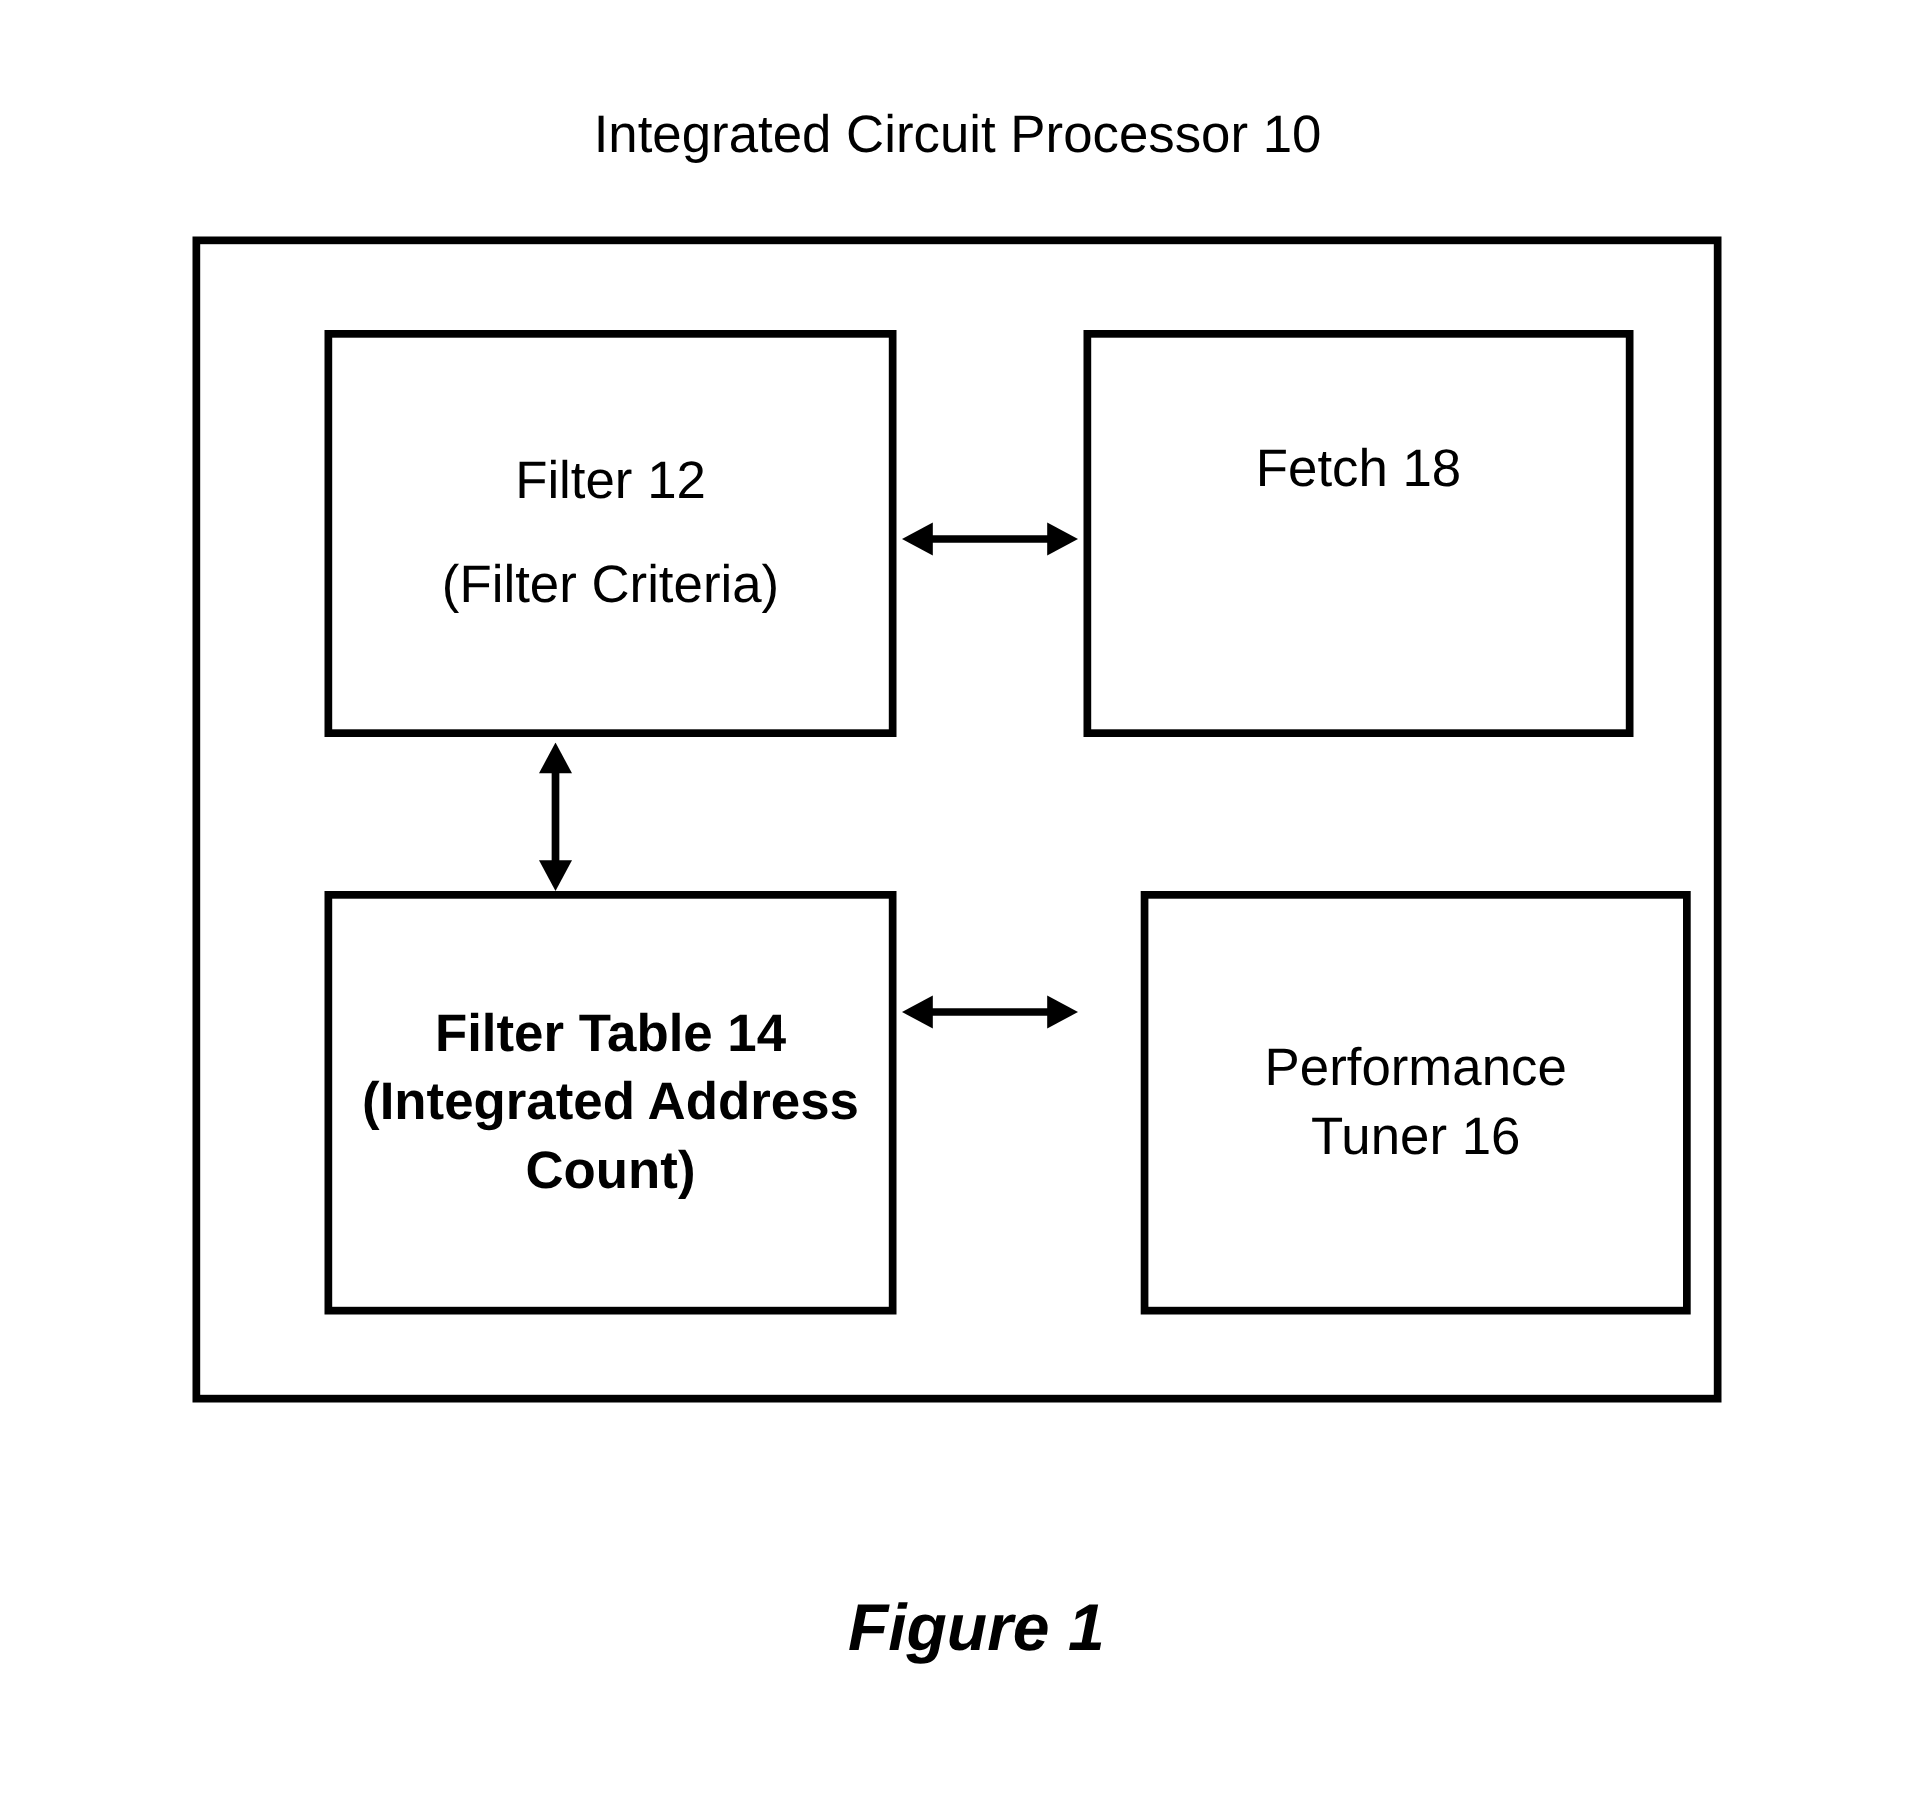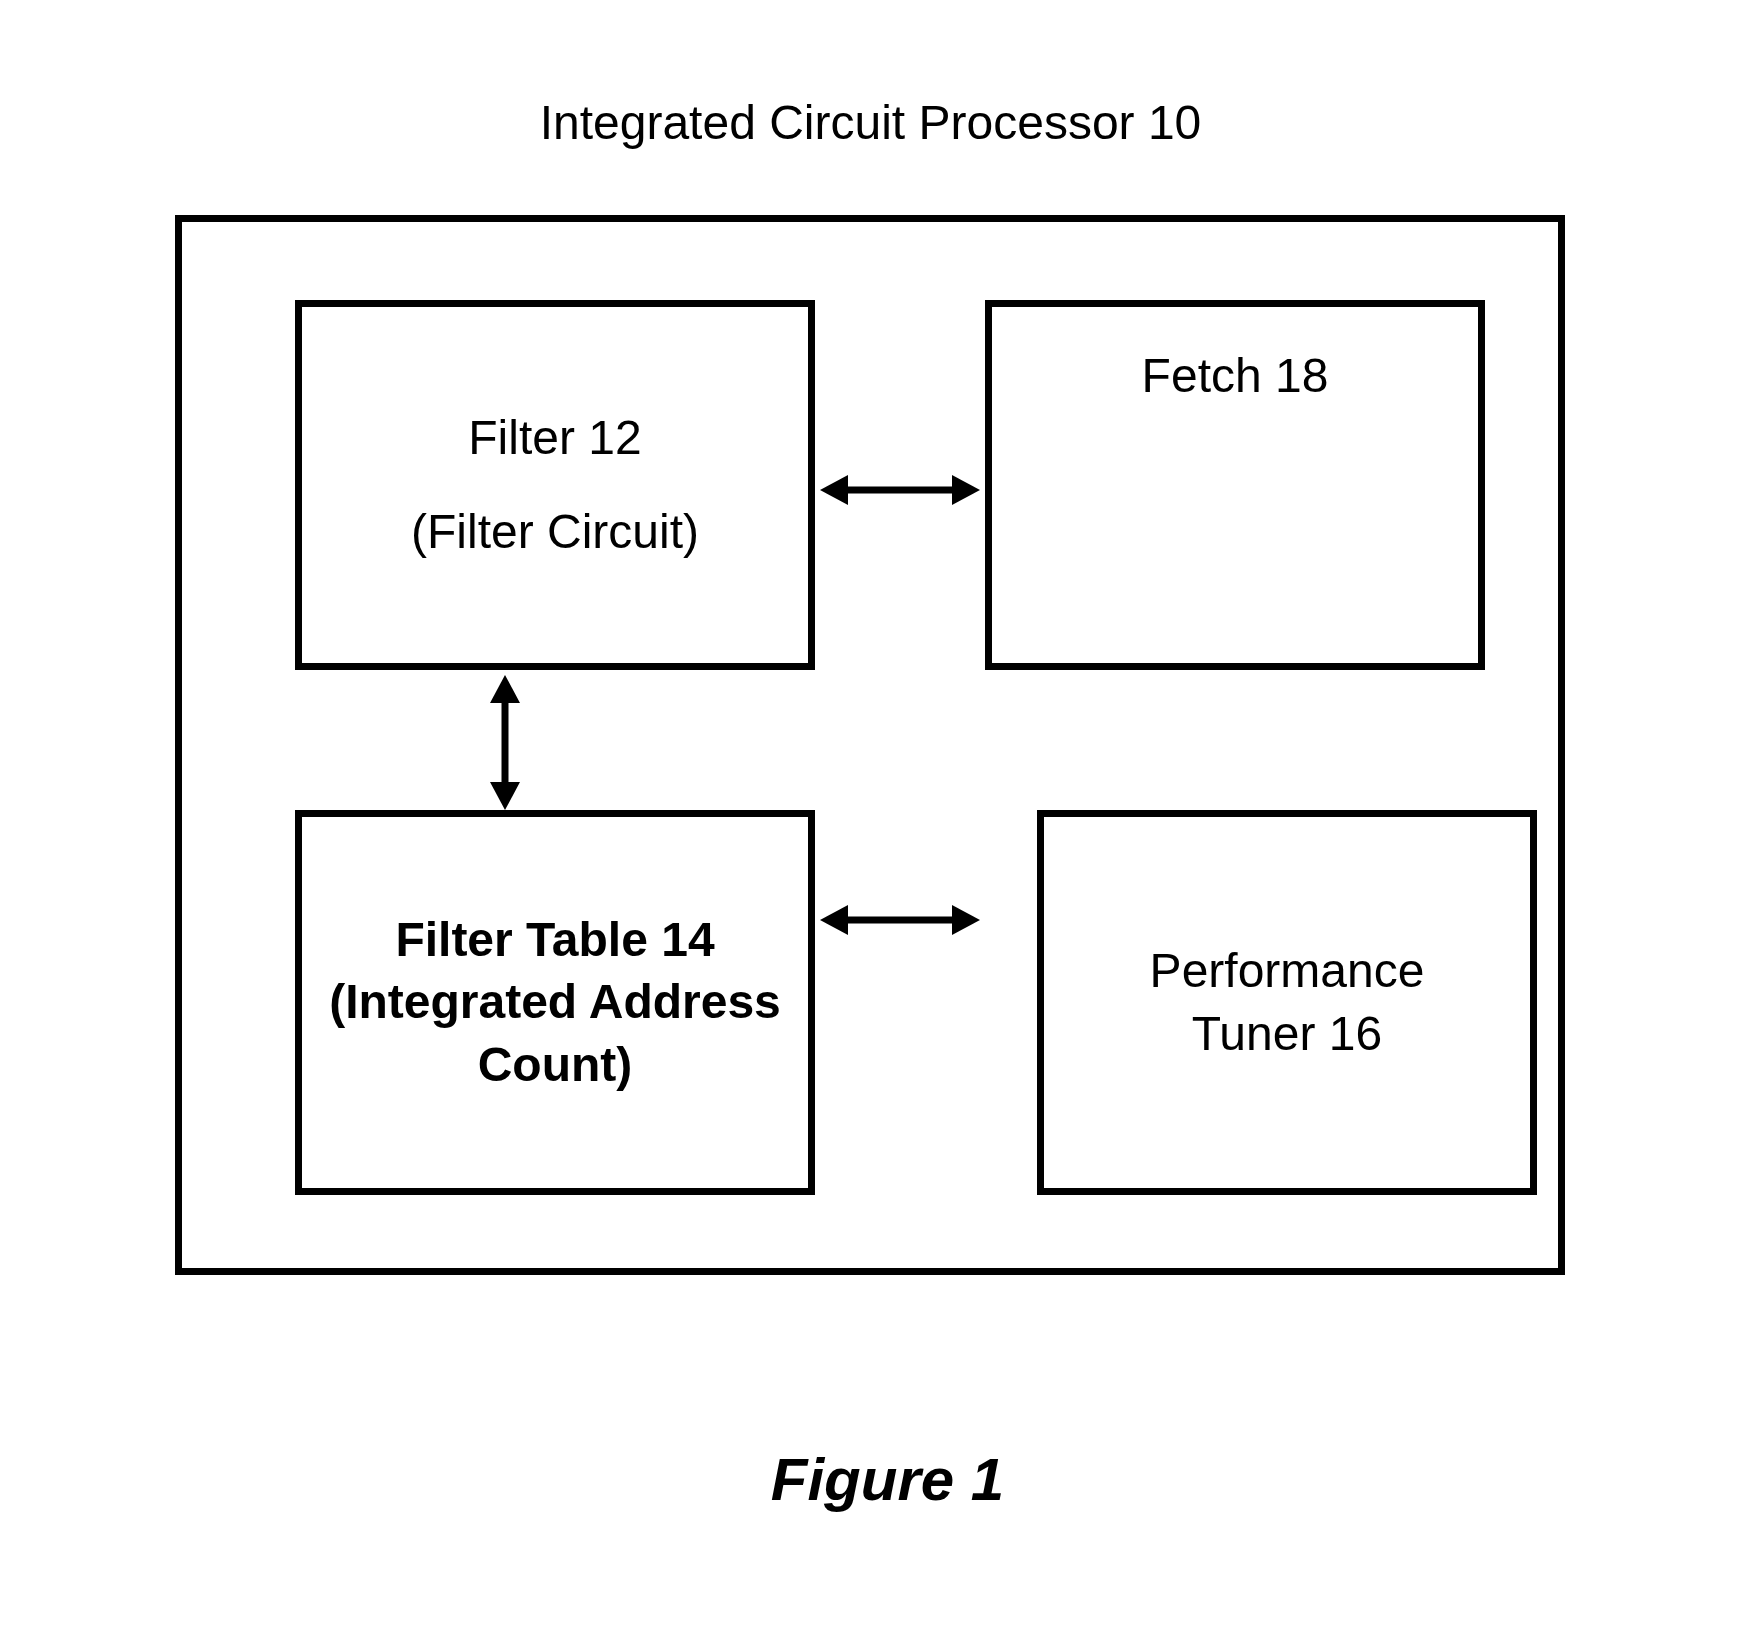--- a/index.html
+++ b/index.html
@@ -55,21 +55,21 @@
       width: 520px;
       height: 370px;
       gap: 32px;
     }
     .fetch {
       left: 985px;
       top: 300px;
       width: 500px;
       height: 370px;
       justify-content: flex-start;
-      padding-top: 38px;
+      padding-top: 89px;
     }
     .filter-table {
       left: 295px;
       top: 810px;
       width: 520px;
       height: 385px;
       font-weight: bold;
     }
     .performance {
       left: 1037px;
@@ -97,21 +97,21 @@
 <body>
 
 <div class="canvas">
 
   <div class="title">Integrated Circuit Processor 10</div>
 
   <div class="outer-box"></div>
 
   <div class="block filter">
     <div>Filter 12</div>
-    <div>(Filter Circuit)</div>
+    <div>(Filter Criteria)</div>
   </div>
 
   <div class="block fetch">
     <div>Fetch 18</div>
   </div>
 
   <div class="block filter-table">
     <div>Filter Table 14</div>
     <div>(Integrated Address</div>
     <div>Count)</div>

